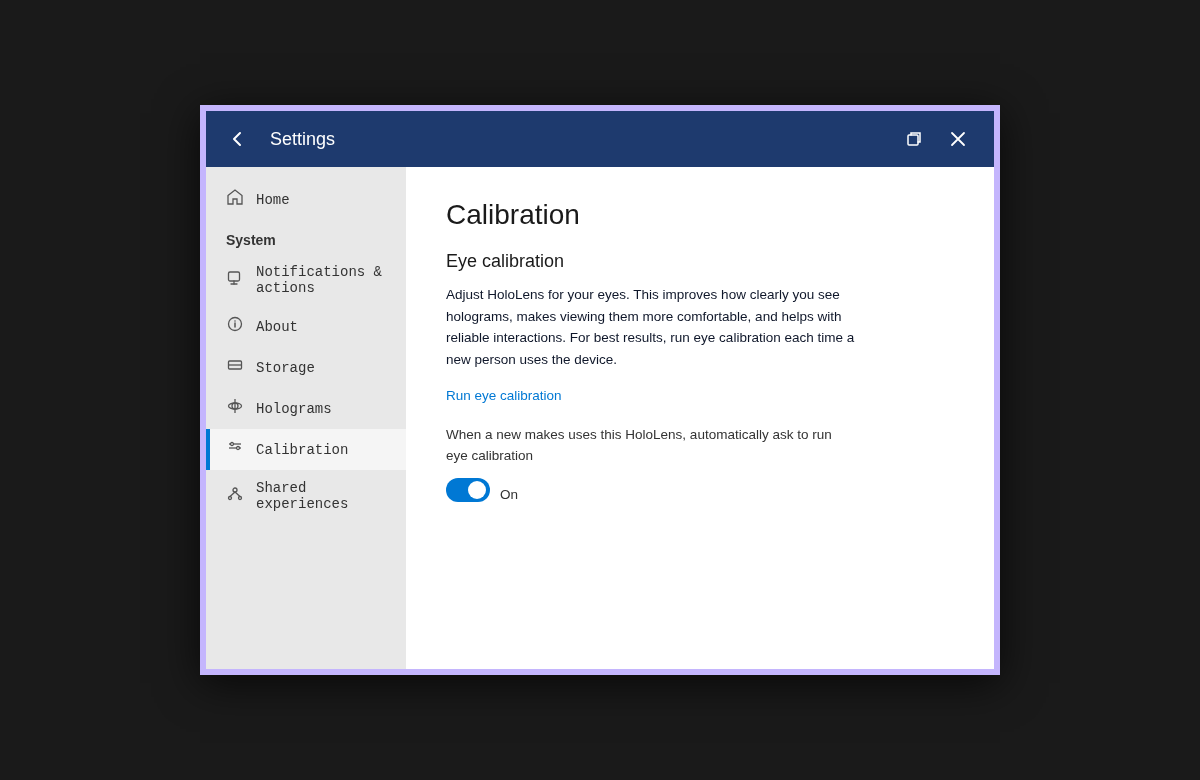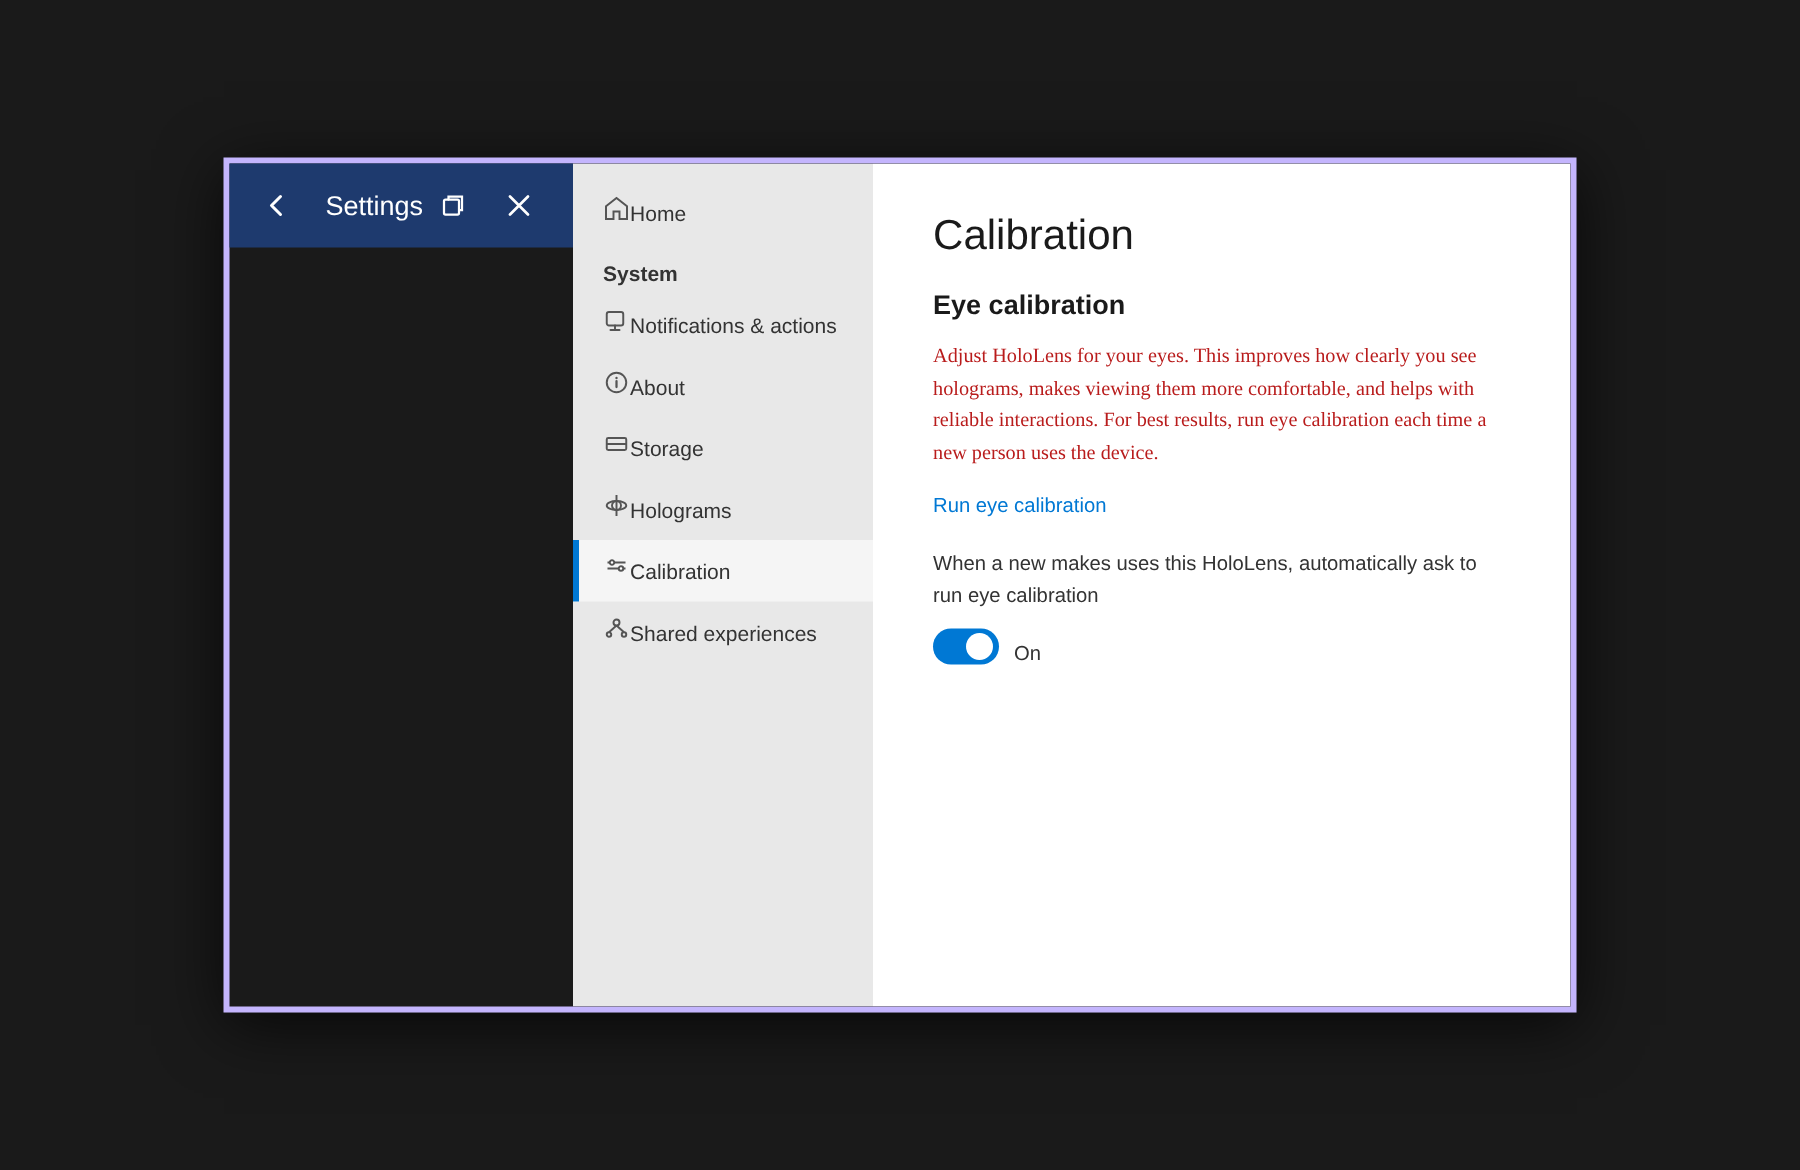--- a/index.html
+++ b/index.html
@@ -8,25 +8,25 @@
       width: 1200px;
       height: 780px;
       display: flex;
       align-items: center;
       justify-content: center;
       font-family: 'Segoe UI', Arial, sans-serif;
       overflow: hidden;
     }
 
     .window {
-      width: 902px;
+      width: 800px;
       height: 570px;
       display: flex;
-      flex-direction: row;
-      border: 4px solid #c4b5fd;
+      flex-direction: column;
+      border: 6px solid #c4b5fd;
       box-shadow: 0 8px 40px rgba(0,0,0,0.7);
     }
 
     .titlebar {
       background: #1e3a6e;
       height: 56px;
       display: flex;
       align-items: center;
       padding: 0 16px;
       flex-shrink: 0;
@@ -81,25 +81,27 @@
       width: 200px;
       background: #e8e8e8;
       flex-shrink: 0;
       padding: 12px 0;
       overflow-y: auto;
     }
 
     .sidebar-item {
       display: flex;
       align-items: center;
+      gap: 12px;
       padding: 10px 20px;
       cursor: pointer;
       font-size: 14px;
       color: #333;
       position: relative;
+      font-family: Liberation Mono, monospace;
     }
 
     .sidebar-item.active {
       background: #f5f5f5;
     }
 
     .sidebar-item.active::before {
       content: '';
       position: absolute;
       left: 0;
@@ -132,32 +134,31 @@
 
     .page-title {
       font-size: 28px;
       font-weight: 300;
       color: #1a1a1a;
       margin-bottom: 20px;
     }
 
     .section-title {
       font-size: 18px;
-      font-weight: 700;
+      font-weight: 400;
       color: #1a1a1a;
       margin-bottom: 12px;
     }
 
     .section-description {
       font-size: 13.5px;
-      color: #b91c1c;
+      color: #0f172a;
       line-height: 1.6;
       max-width: 430px;
       margin-bottom: 16px;
-      font-family: Liberation Serif, serif;
     }
 
     .link {
       color: #0078d4;
       font-size: 13.5px;
       cursor: pointer;
       text-decoration: none;
       display: inline-block;
       margin-bottom: 22px;
     }

